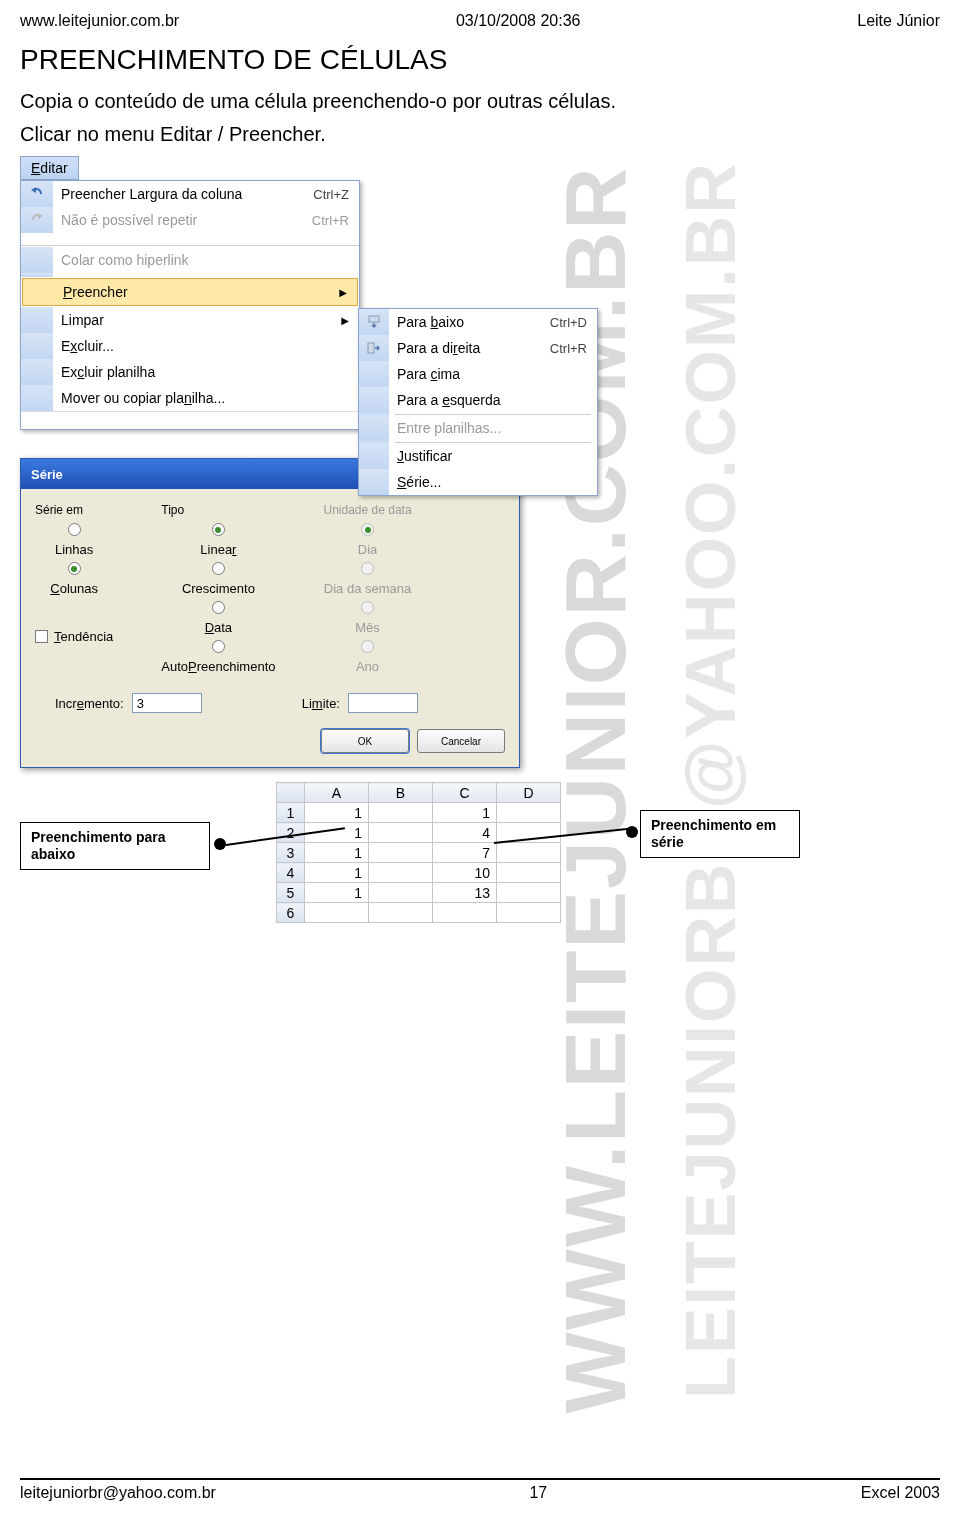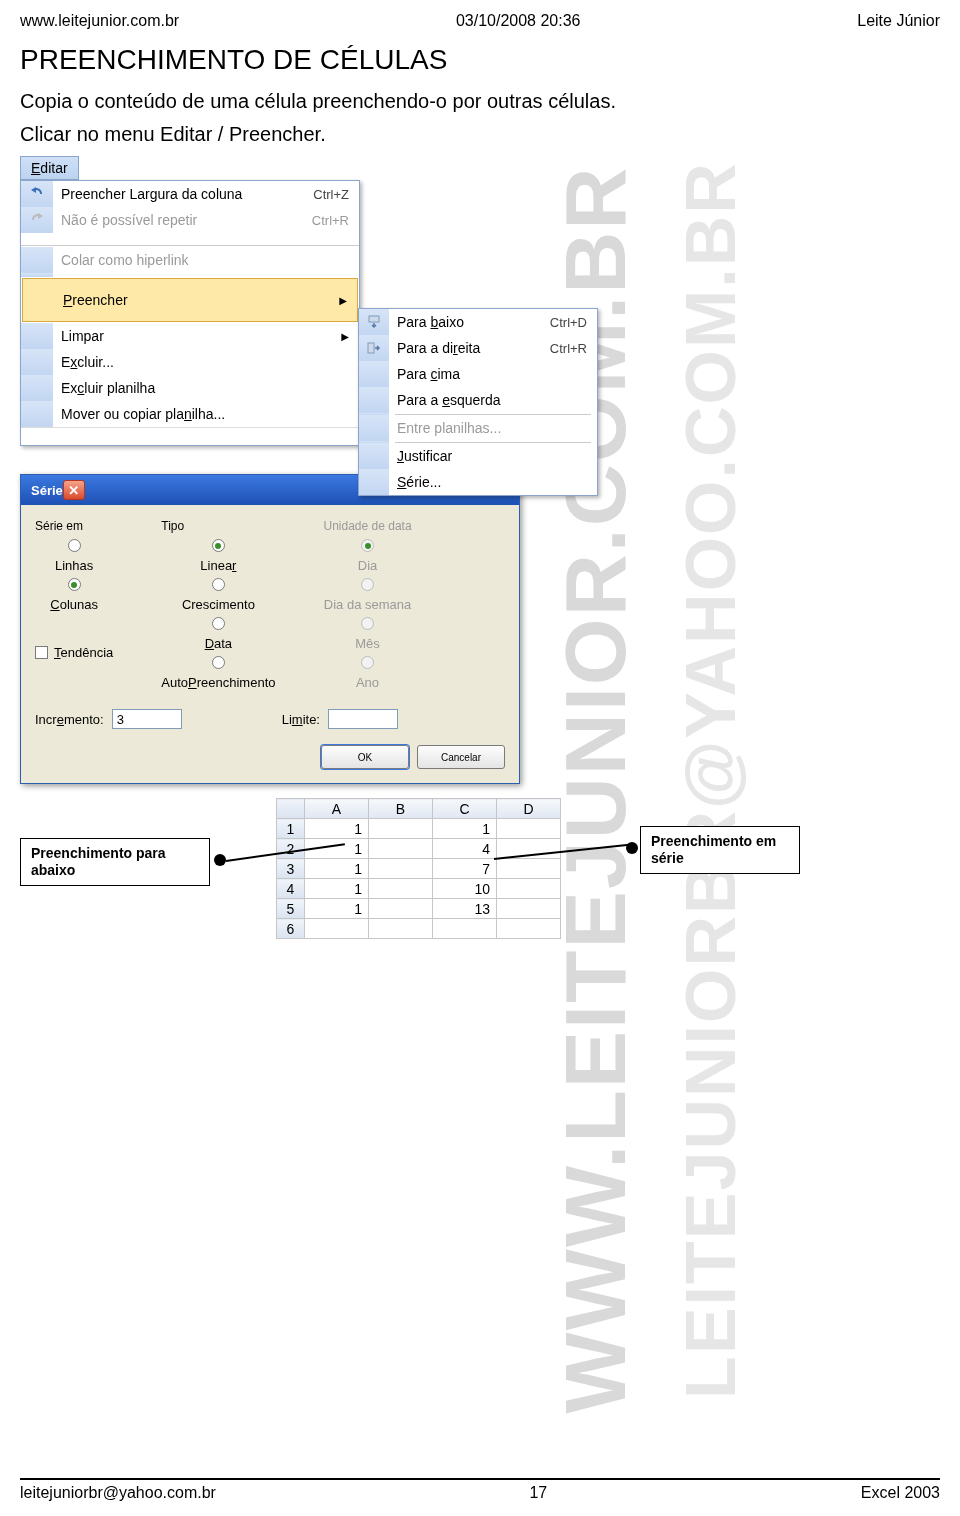--- a/index.html
+++ b/index.html
@@ -16,21 +16,21 @@
   .menu-bar { display:inline-block; background:linear-gradient(#cfe0f7,#bcd3f0); border:1px solid #8ba5cc; padding:3px 10px; font-size:14px; }
   .menu-bar u { text-decoration:underline; }
   .editar-wrap { position:relative; display:inline-block; }
   .dropdown { width:340px; background:#fff; border:1px solid #8ba5cc; box-shadow:2px 2px 4px rgba(0,0,0,.3); font-size:14px; }
   .drow { display:flex; align-items:center; height:26px; }
   .drow .ic { width:32px; height:100%; display:flex; align-items:center; justify-content:center; background:linear-gradient(#d7e4f7,#c2d6f2); font-size:13px; }
   .drow .lbl { flex:1; padding-left:8px; }
   .drow .sc { padding-right:10px; color:#444; font-size:13px;}
   .drow.disabled .lbl, .drow.disabled .sc { color:#9a9a9a; }
   .drow.sep { height:4px; }
-  .drow.highlight { background:#ffe9a8; border:1px solid #d9a93e; height:44px; margin:1px; }
+  .drow.highlight { background:#ffe9a8; border:1px solid #d9a93e; height:28px; margin:1px; }
   .drow.highlight .ic { background:transparent; }
   .drow .arrow { padding:0 10px; font-size:10px; }
   .torn { height:18px; background:
     linear-gradient(135deg,#fff 6px,transparent 0),
     linear-gradient(45deg,#fff 6px,transparent 0); background-size:12px 12px; background-repeat:repeat-x; border-top:1px solid #ddd;}
   .submenu { position:absolute; left:338px; top:152px; width:240px; background:#fff; border:1px solid #8ba5cc; box-shadow:2px 2px 4px rgba(0,0,0,.3); font-size:14px; }
   .srow { display:flex; align-items:center; height:26px; }
   .srow .ic { width:30px; height:100%; display:flex; align-items:center; justify-content:center; background:linear-gradient(#d7e4f7,#c2d6f2); }
   .srow .lbl { flex:1; padding-left:8px; }
   .srow .sc { padding-right:10px; color:#444; font-size:13px; }
@@ -39,21 +39,21 @@
   .srow.sep .ic{ height:2px;}
   .srow.sep .line{ flex:1; border-top:1px solid #ccc; margin:0 6px;}
   .svg-icon { width:16px; height:16px; }
 
   
   .torn2 { height:14px; background-repeat:repeat-x; background-size:12px 12px;
     background-image: linear-gradient(-45deg,#fff 6px,transparent 0), linear-gradient(45deg,#fff 6px,transparent 0); filter:drop-shadow(0 1px 0 #ccc);}
 
   
   .dialog { width:500px; border:1px solid #2b5fb0; background:#ece9d8; font-size:13px; margin-top:28px; box-shadow:2px 2px 6px rgba(0,0,0,.4);}
-  .dlg-title { display:flex; align-items:center; background:linear-gradient(#3b79e0,#1e50b5); color:#fff; font-weight:bold; padding:5px 5px 5px 10px; }
+  .dlg-title { display:flex; align-items:center; justify-content:space-between; background:linear-gradient(#3b79e0,#1e50b5); color:#fff; font-weight:bold; padding:5px 5px 5px 10px; }
   .dlg-close { width:22px; height:20px; background:linear-gradient(#f6a48a,#d94b2d); border:1px solid #b53420; border-radius:3px; display:flex; align-items:center; justify-content:center; color:#fff; font-weight:bold; font-size:13px;}
   .dlg-body { padding:14px 14px 6px 14px; }
   .frow { display:flex; gap:48px; }
   .col-title { font-size:12px; margin-bottom:6px; }
   .col-title.disabled { color:#9a9a9a; }
   .radios label { display:flex; align-items:center; font-size:13px; margin:5px 0; gap:6px;flex-direction:column;}
   .radios.disabled label { color:#9a9a9a;}
   .radio { width:13px; height:13px; border-radius:50%; border:1px solid #7a7a7a; background:#fff; display:inline-flex; align-items:center; justify-content:center;}
   .radio.checked::after{ content:""; width:6px; height:6px; border-radius:50%; background:#3a8f2b; }
   .radio.disabled { border-color:#bcbcbc; background:#f2f2f2;}
@@ -270,21 +270,21 @@
                   <span class="radio disabled"></span>
                   <span>Mês</span>
                 </label>
               <label>
                   <span class="radio disabled"></span>
                   <span>Ano</span>
                 </label>
             </div>
           </div>
         </div>
-        <div style="display:flex; gap:100px;">
+        <div style="display:flex; gap:100px;margin-left:20px;">
           <div class="iline">
             <span>Incr<u>e</u>mento:</span>
             <input class="txt" value="3" style="">
           </div>
           <div class="iline">
             <span>Li<u>m</u>ite:</span>
             <input class="txt" value="" style="">
           </div>
         </div>
       </div>

